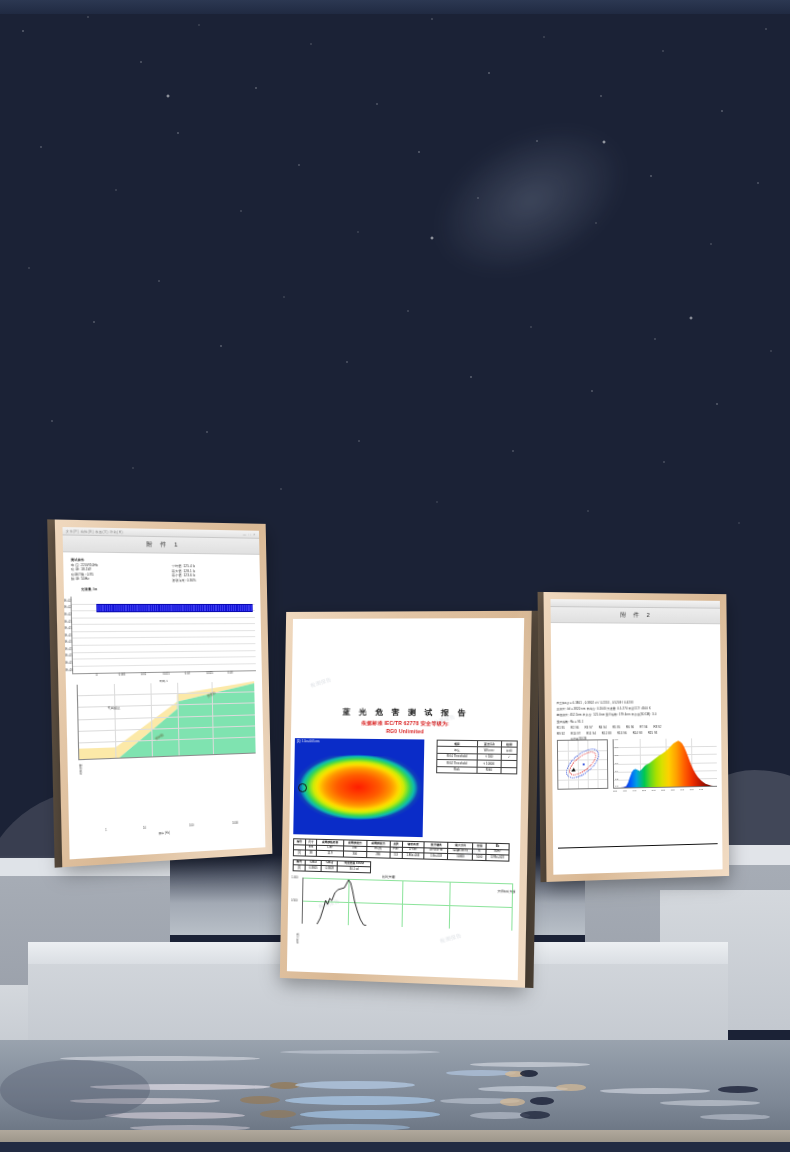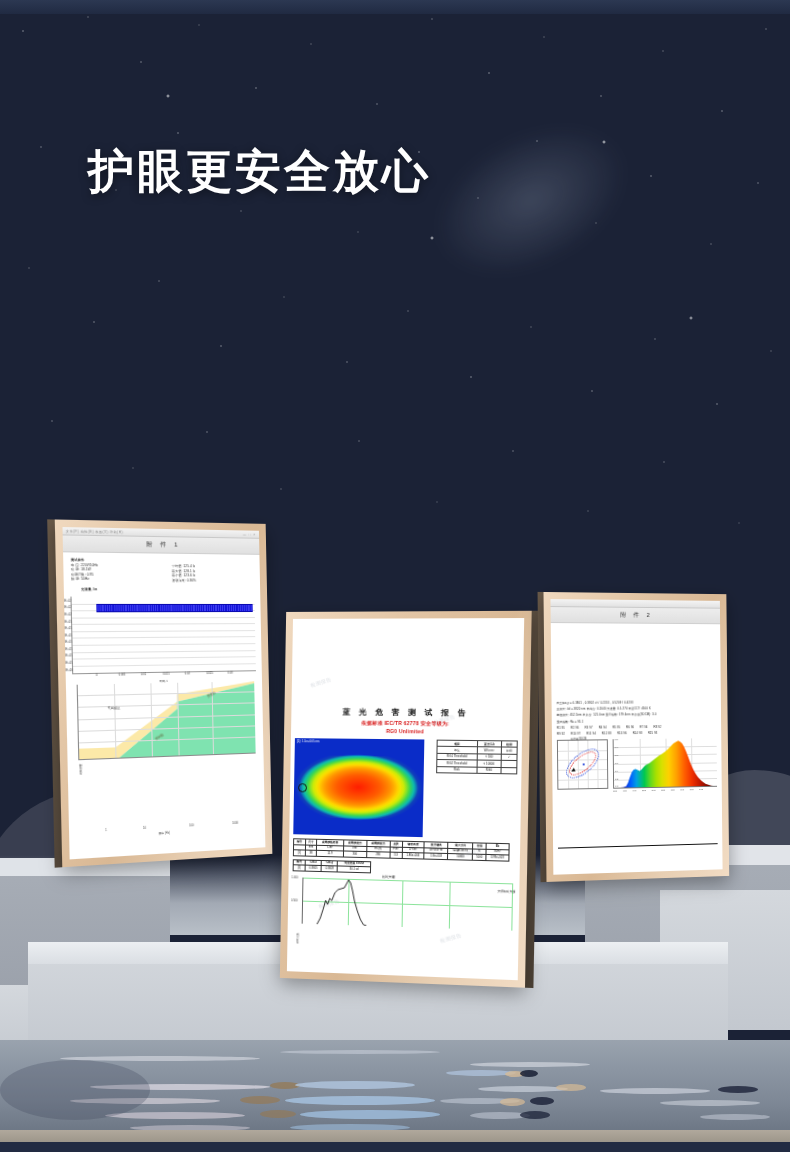--- a/index.html
+++ b/index.html
@@ -362,21 +362,20 @@
   <div class="step step-side" id="podium-back-right">
     <div class="face-top"></div>
   </div>
   <div class="step" id="podium-mid-right"></div>
   <div class="step" id="podium-left-low"></div>
   <div class="step" id="podium-front">
     <div class="face-top"></div>
   </div>
 
   <div class="headline">
-    <div class="h-line second">护眼更安全放心</div>
   </div>
 
   <div class="frame" id="frame-left">
     <div class="frame-edge"></div>
     <div class="frame-body">
       <div class="page">
 
         <div class="winbar">
           <span class="winbar-left blurtext">文件(F) 编辑(E) 视图(V) 帮助(H)</span>
           <span class="winbar-dots">— □ ×</span>

